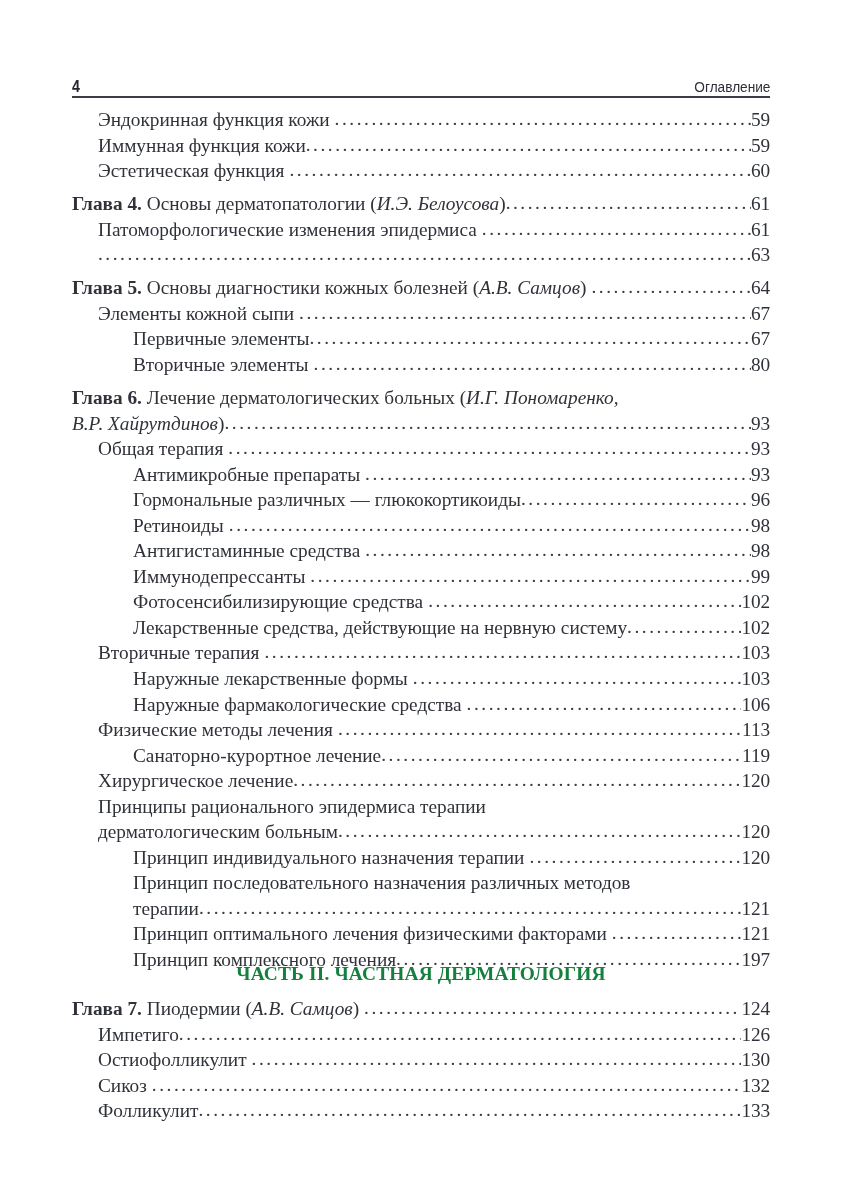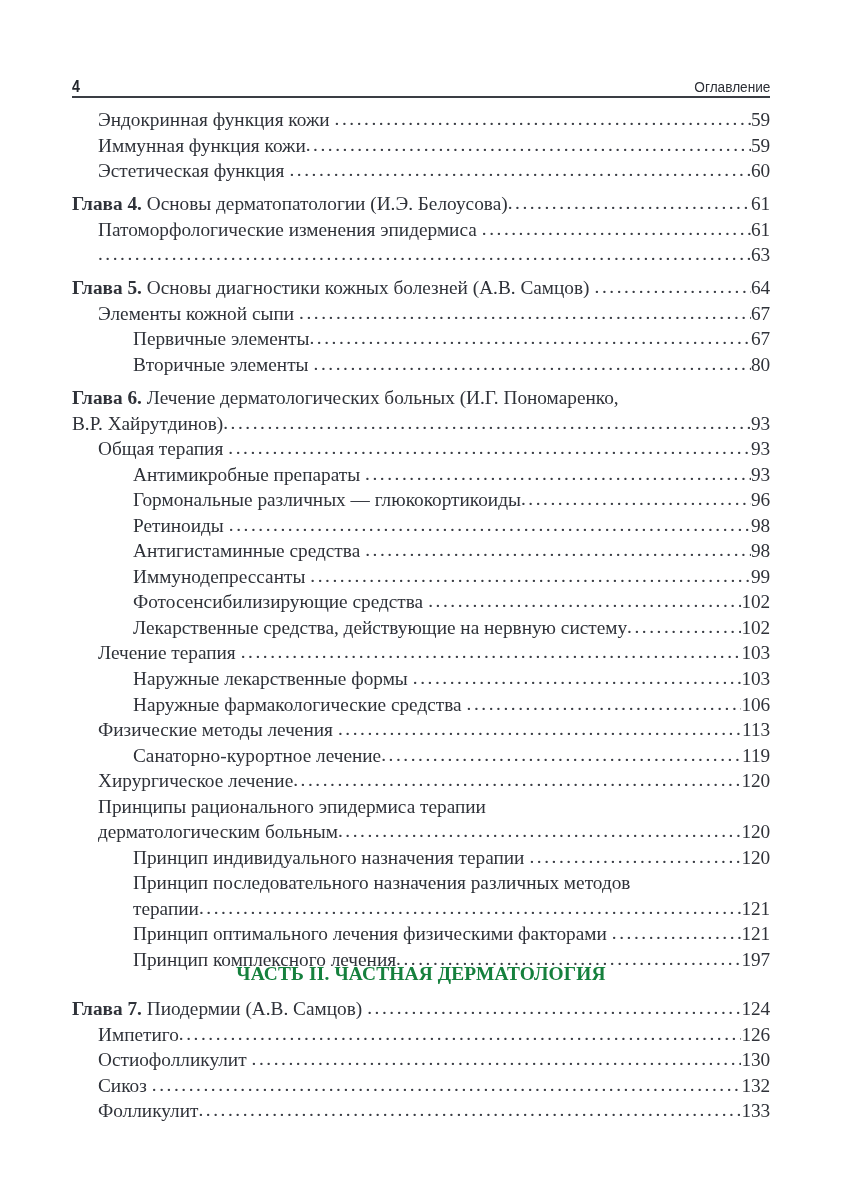--- a/index.html
+++ b/index.html
@@ -111,21 +111,21 @@
   
   .row.tight .title { margin-right: 0px; }
   .row.loose .title { margin-right: 5px; }
 
   
   .wrapline {
     white-space: pre;
   }
 
   .chapword { font-weight: bold; }
-  .auth { }
+  .auth { font-style: italic; }
 
   .gap-chapter { margin-top: 7.5px; }
 
   
   .part-title {
     position: absolute;
     left: 72px;
     right: 72px;
     top: 963px;
     text-align: center;
@@ -282,21 +282,21 @@
       </div>
       <div class="entry lvl-2">
         <div class="row tight">
           <span class="title"><span>Лекарственные средства, действующие на нервную систему</span></span>
           <span class="leader"></span>
           <span class="pageno">102</span>
         </div>
       </div>
       <div class="entry lvl-1">
         <div class="row loose">
-          <span class="title"><span>Лечение терапия</span></span>
+          <span class="title"><span>Вторичные терапия</span></span>
           <span class="leader"></span>
           <span class="pageno">103</span>
         </div>
       </div>
       <div class="entry lvl-2">
         <div class="row loose">
           <span class="title"><span>Наружные лекарственные формы</span></span>
           <span class="leader"></span>
           <span class="pageno">103</span>
         </div>

